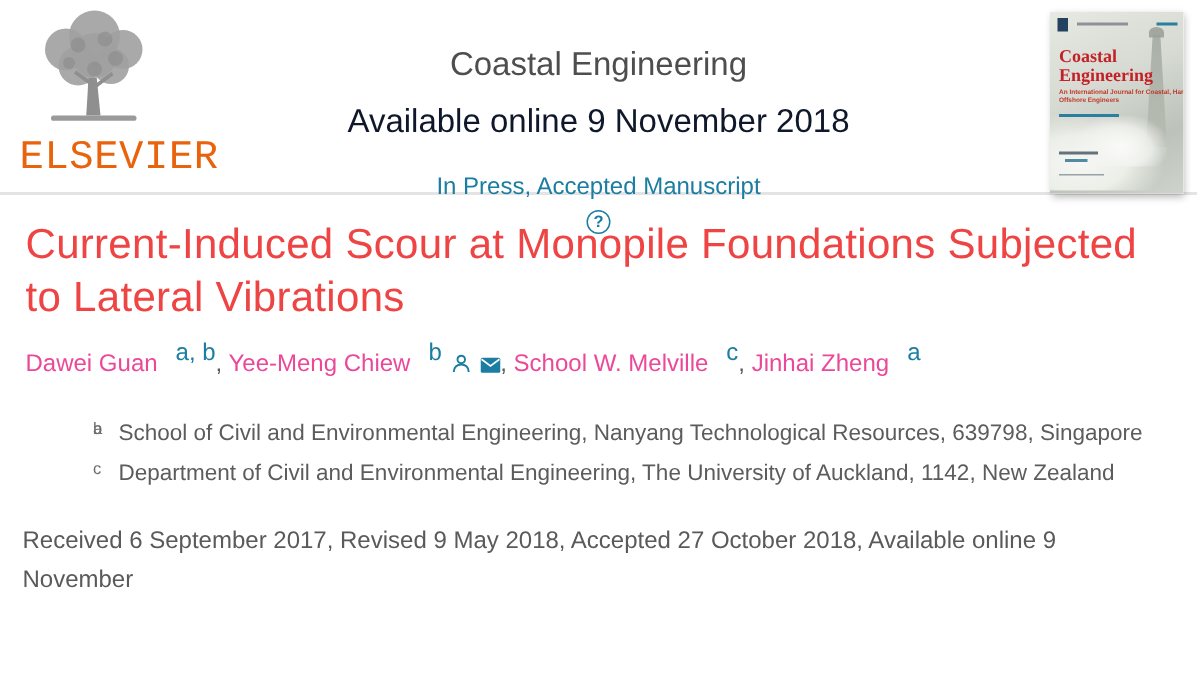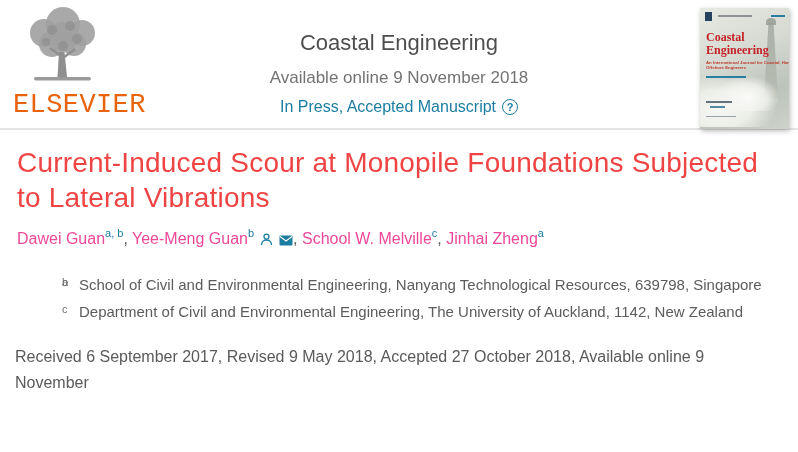--- a/index.html
+++ b/index.html
@@ -8,23 +8,23 @@
 
   
   .header { position: relative; height: 130px; border-bottom: 2px solid #e4e4e4; background: #fff; }
 
   .logo { position: absolute; left: 13px; top: 6px; width: 100px; text-align: center; cursor: pointer; }
   .logo-text { font-family: Liberation Mono, monospace; font-size: 27px; color: #e8630c;
     letter-spacing: 0.4px; margin-top: 0px; }
 
   .header-center { position: absolute; left: 140px; right: 140px; top: 0; text-align: center; }
   .journal-title { margin-top: 30px; font-size: 22px; color: #4e4e4e; }
-  .avail { margin-top: 12px; font-size: 17px; color: #737373; }
-  .status { margin-top: 10px; font-size: 16px; color: #1b7da2; display: inline-flex;
-    align-items: center; gap: 6px; text-decoration: none; }
+  .avail { margin-top: 12px; font-size: 22px; color: #0f172a; }
+  .status { margin-top: 22px; font-size: 16px; color: #1b7da2; display: inline-flex;
+    align-items: center; gap: 6px; text-decoration: none; flex-direction: column; }
   .status-row { margin-top: 0; }
   .help-icon { display: inline-flex; width: 16px; height: 16px; border: 1.6px solid #1b7da2;
     border-radius: 50%; font-size: 11px; font-weight: bold; color: #1b7da2;
     align-items: center; justify-content: center; line-height: 1; }
 
   
   .cover { position: absolute; right: 9px; top: 8px; width: 89px; height: 121px; overflow: hidden;
     cursor: pointer; background: linear-gradient(155deg, #e7e9e3 0%, #d6dad2 40%, #bcc3ba 72%, #ced3cb 100%);
     box-shadow: 1px 2px 5px rgba(0,0,0,0.28); }
   .cover-logo { position: absolute; left: 5px; top: 4px; width: 7px; height: 9px; background: #24415e; }
@@ -49,21 +49,21 @@
   .cover-bar-dark-2 { position: absolute; left: 10px; bottom: 21px; width: 15px; height: 2px; background: #2a6f8e; opacity: .8; }
   .cover-bar-dark-3 { position: absolute; left: 6px; bottom: 12px; width: 30px; height: 1.5px; background: #5d6b74; opacity: .6; }
 
   
   .article { padding: 0 20px 0 17px; }
   .article-title { margin-top: 15px; font-size: 28px; line-height: 35px; font-weight: 400;
     color: #ef4444; letter-spacing: 0.2px; max-width: 760px; }
 
   .authors { margin-top: 13px; font-size: 16px; color: #5a5a5a; }
   .author-name { color: #ec4899; text-decoration: none; cursor: pointer; }
-  .authors sup { font-size: 11px; color: #1b7da2; margin-left: 0; position: relative; top: -1px; }
+  .authors sup { font-size: 16px; color: #1b7da2; margin-left: 12px; position: relative; top: -1px; }
   .author-sep { color: #5a5a5a; }
   .inline-icon { display: inline-block; vertical-align: -2px; margin-left: 6px; cursor: pointer; }
 
   .affiliations { margin: 21px 0 0 45px; font-size: 15px; line-height: 27px; color: #5c5c5c; }
   .affil { position: relative; padding-left: 17px; }
   .affil-sup { position: absolute; left: 0; top: -2px; font-size: 11px; color: #6e6e6e; }
   .affil-line { display: block; }
 
   .dates { margin: 19px 0 0 -2px; font-size: 16px; line-height: 26px; color: #5a5a5a; }
   .dates-line { display: block; }
@@ -125,21 +125,21 @@
     <div class="cover-bar-dark-2"></div>
     <div class="cover-bar-dark-3"></div>
   </div>
 </div>
 
 <div class="article">
 
   <h1 class="article-title">Current-Induced Scour at Monopile Foundations Subjected to Lateral Vibrations</h1>
 
   <div class="authors">
-    <span><a class="author-name">Dawei Guan</a><sup>a, b</sup></span><span class="author-sep">, </span><span><a class="author-name">Yee-Meng Guan</a><sup>b</sup><span class="inline-icon"><svg width="13" height="13" viewBox="0 0 13 13" fill="none" stroke="#1b7da2" stroke-width="1.3">
+    <span><a class="author-name">Dawei Guan</a><sup>a, b</sup></span><span class="author-sep">, </span><span><a class="author-name">Yee-Meng Chiew</a><sup>b</sup><span class="inline-icon"><svg width="13" height="13" viewBox="0 0 13 13" fill="none" stroke="#1b7da2" stroke-width="1.3">
             <circle cx="6.5" cy="3.6" r="2.5"></circle>
             <path d="M1.5 12 C1.5 8.6 4 7 6.5 7 C9 7 11.5 8.6 11.5 12"></path>
           </svg></span><span class="inline-icon"><svg width="14" height="11" viewBox="0 0 14 11">
             <rect x="0.5" y="0.5" width="13" height="10" rx="1" fill="#1b7da2"></rect>
             <path d="M1 1.5 L7 6 L13 1.5" stroke="#ffffff" stroke-width="1.1" fill="none"></path>
           </svg></span></span><span class="author-sep">, </span><span><a class="author-name">School W. Melville</a><sup>c</sup></span><span class="author-sep">, </span><span><a class="author-name">Jinhai Zheng</a><sup>a</sup></span>
   </div>
 
   <div class="affiliations">
     <div class="affil">

